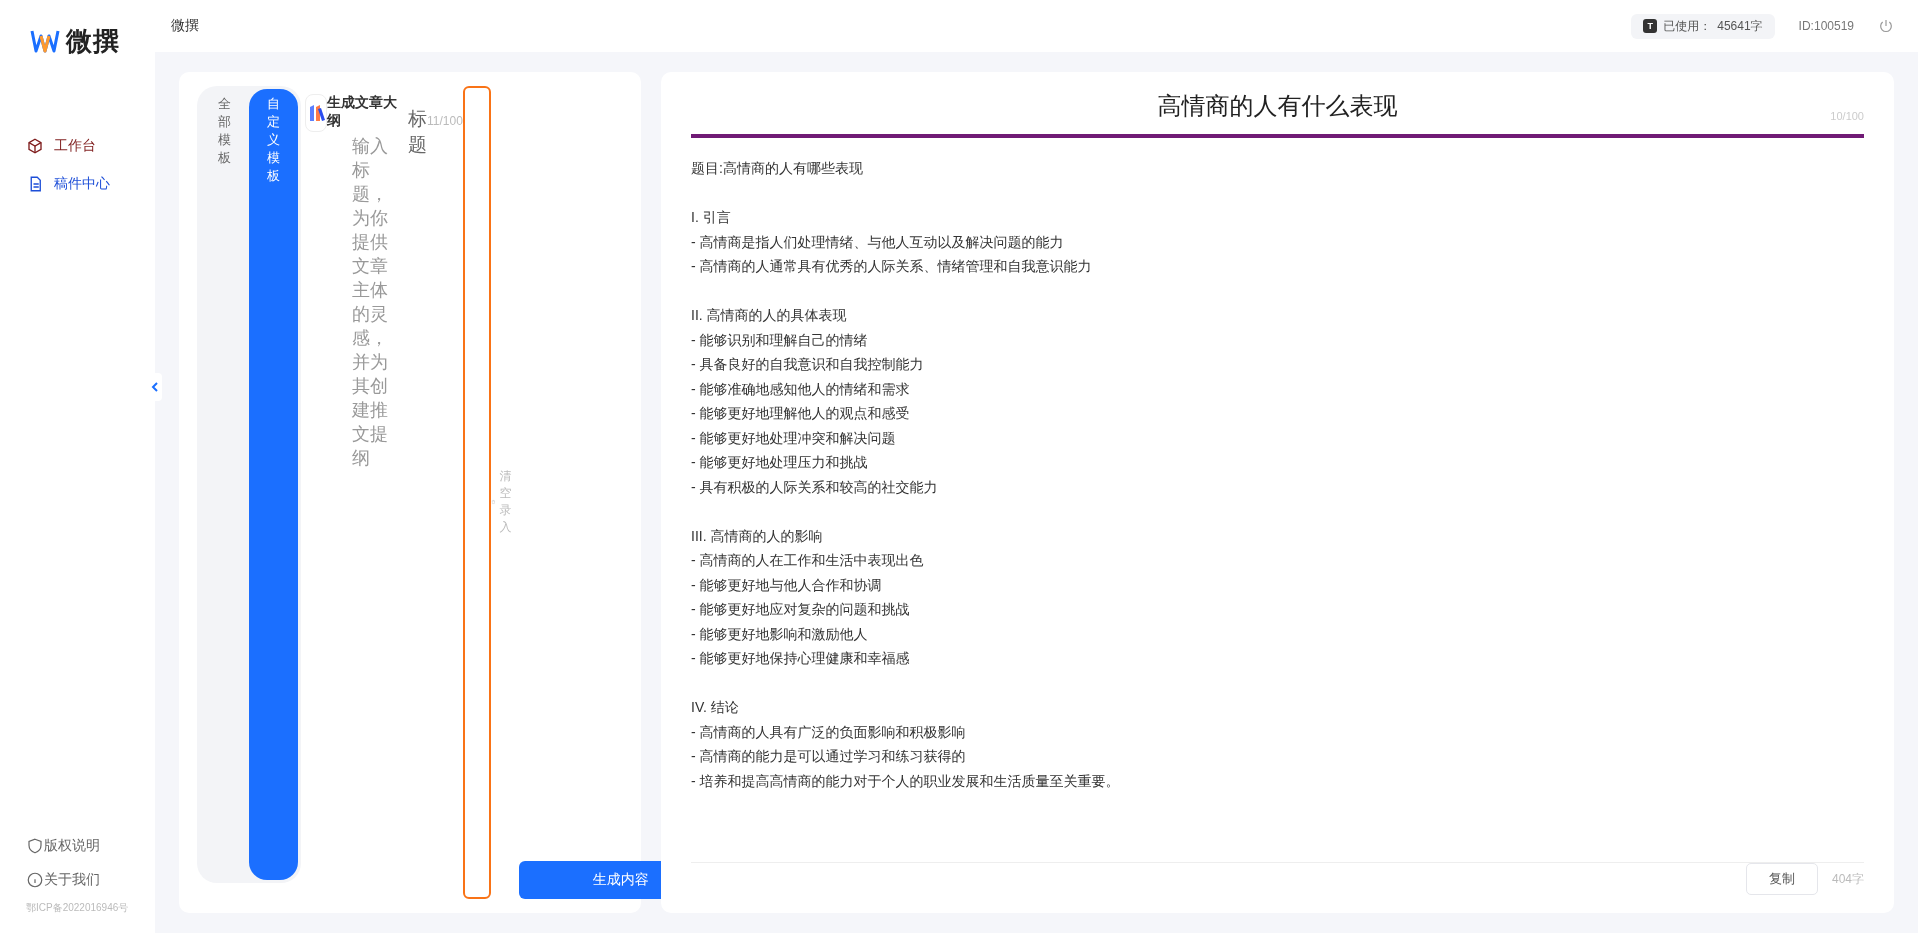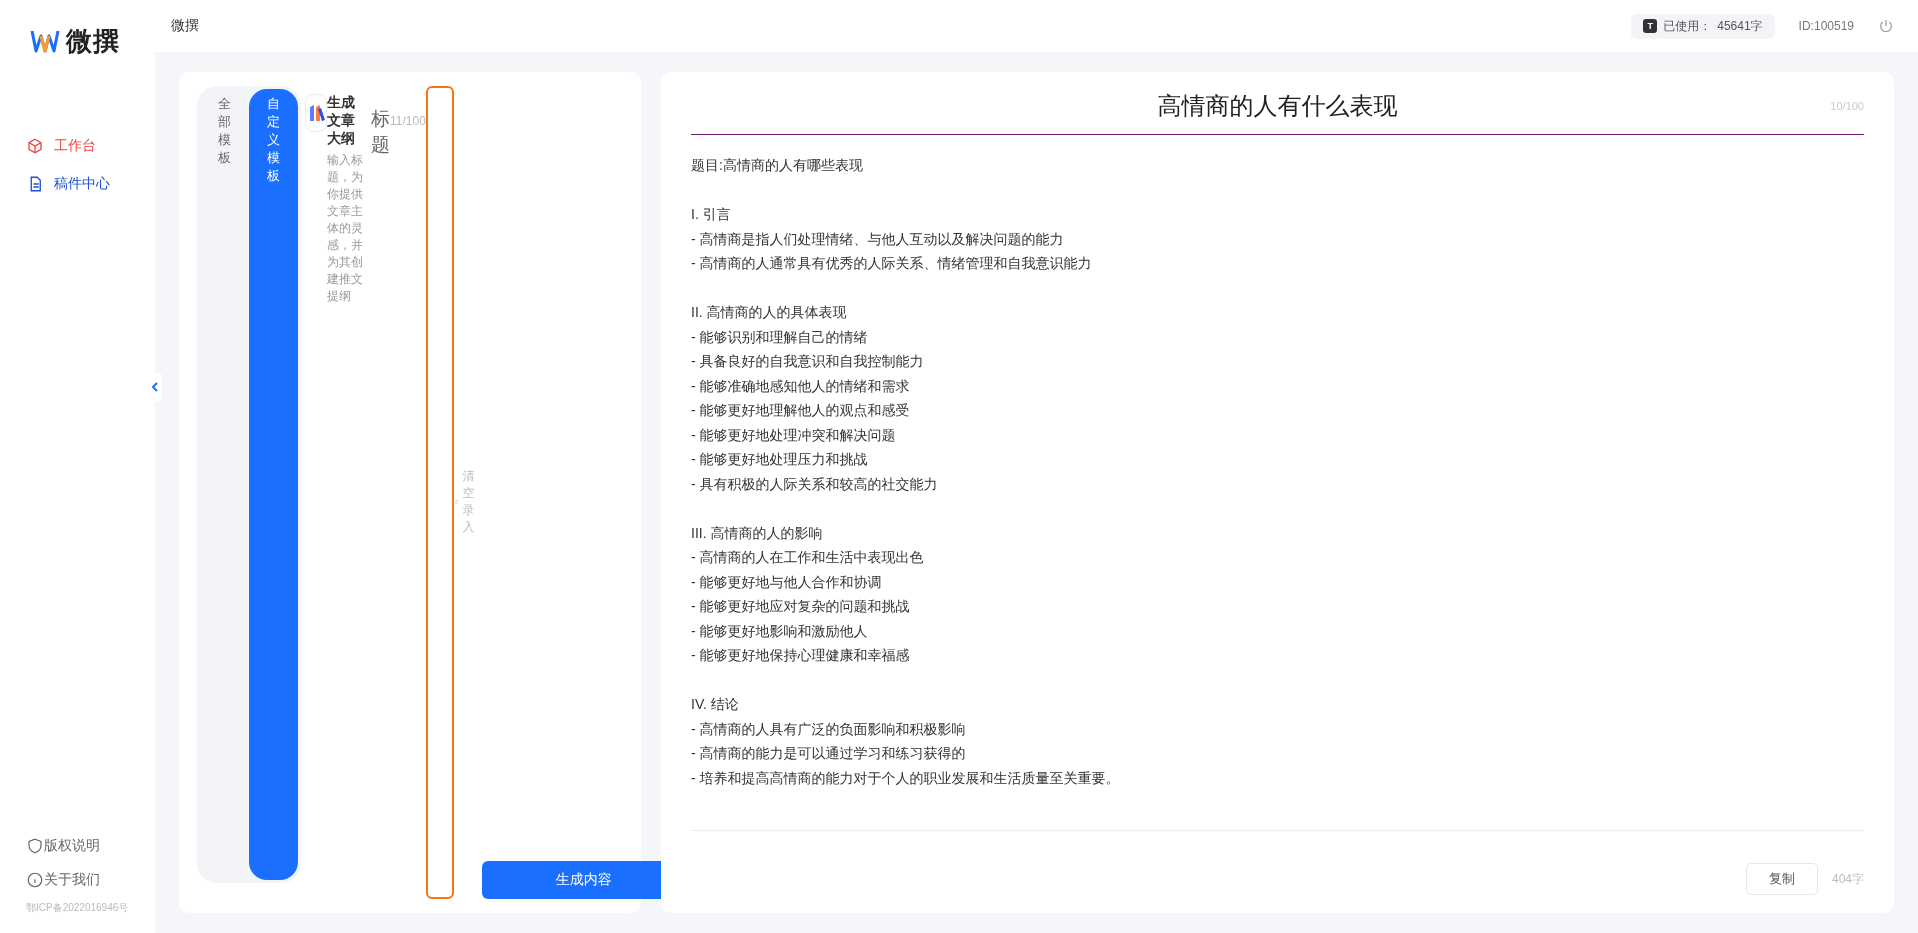--- a/index.html
+++ b/index.html
@@ -4,21 +4,21 @@
   <style>
     * { margin: 0; padding: 0; box-sizing: border-box; }
     body { font-family: -apple-system, BlinkMacSystemFont, "Segoe UI", "PingFang SC", "Microsoft YaHei", sans-serif; background: #f5f6fa; width: 1918px; height: 933px; overflow: hidden; }
     
     .sidebar { position: fixed; left: 0; top: 0; width: 155px; height: 100%; background: #fff; display: flex; flex-direction: column; }
     .logo-wrap { padding: 24px 20px 18px 30px; display: flex; align-items: center; gap: 6px; }
     .logo-w { display: flex; align-items: center; }
     .logo-text { font-size: 26px; font-weight: 700; color: #222; letter-spacing: 1px; }
     .nav-items { padding-top: 50px; flex: 1; }
     .nav-item { display: flex; align-items: center; gap: 10px; padding: 10px 20px 10px 26px; font-size: 14px; color: #1d4ed8; cursor: pointer; }
-    .nav-item.active { color: #ef4444; }
+    .nav-item.active { color: #7f1d1d; }
     .nav-item svg { width: 18px; height: 18px; flex-shrink: 0; }
     .sidebar-footer { padding-bottom: 12px; }
     .footer-item { display: flex; align-items: center; padding: 8px 20px 8px 26px; font-size: 14px; color: #666; cursor: pointer; }
     .footer-item svg { width: 18px; height: 18px; }
     .icp { padding: 4px 20px 6px 26px; font-size: 10px; color: #bbb; }
     
     .collapse-handle { position: fixed; left: 148px; top: 373px; width: 14px; height: 28px; background: #fff; border-radius: 0 4px 4px 0; display: flex; align-items: center; justify-content: center; cursor: pointer; }
     
     .header { position: fixed; left: 155px; top: 0; right: 0; height: 52px; background: #fff; display: flex; align-items: center; padding: 0 24px 0 16px; border-bottom: 0; }
     .header-title { font-size: 14px; color: #333; }
@@ -30,36 +30,36 @@
     
     .main { position: absolute; left: 155px; top: 52px; right: 0; bottom: 0; display: flex; gap: 20px; padding: 20px 24px 20px 24px; }
     
     .left-panel { width: 462px; background: #fff; border-radius: 10px; display: flex; flex-direction: row; padding: 14px 18px; }
     .tabs { display: flex; background: #f3f4f7; border-radius: 20px; padding: 3px; width: fit-content; margin-bottom: 16px; }
     .tab { padding: 6px 18px; font-size: 13px; color: #666; border-radius: 18px; cursor: pointer; }
     .tab.active { background: #1b6fff; color: #fff; }
     .template-card { display: flex; gap: 0; padding: 8px 4px 16px 4px; }
     .template-icon { width: 38px; height: 38px; background: #fff; border: 1px solid #eee; border-radius: 8px; display: flex; align-items: center; justify-content: center; font-size: 18px; }
     .template-meta .tt { font-size: 14px; font-weight: 600; color: #333; margin-bottom: 4px; }
-    .template-meta .td { font-size: 12px; color: #999; }
+    .template-meta .td { font-size: 18px; color: #999; margin-left: 25px; }
     .field-row { display: flex; justify-content: space-between; align-items: baseline; margin-top: 20px; margin-bottom: 6px; }
     .field-label { font-size: 19px; color: #666; }
     .field-count { font-size: 12px; color: #bbb; }
     .title-input { width: 100%; border: 2px solid #f97316; border-radius: 6px; padding: 10px 12px; font-size: 13px; color: #333; outline: none; }
     .clear-row { display: flex; align-items: center; justify-content: center; gap: 4px; margin-top: 18px; font-size: 12px; color: #bbb; cursor: pointer; }
     .left-footer { margin-top: auto; display: flex; justify-content: center; padding-top: 10px; }
     .gen-btn { width: 204px; padding: 10px 0; background: #1b6fff; color: #fff; border: none; border-radius: 6px; font-size: 14px; cursor: pointer; }
     
     .right-panel { flex: 1; background: #fff; border-radius: 10px; display: flex; flex-direction: column; padding: 18px 30px; }
-    .output-header { display: flex; align-items: center; border-bottom: 1px solid #701a75; padding-bottom: 12px; margin-bottom: 18px; }
+    .output-header { display: flex; align-items: flex-end; border-bottom: 4px solid #701a75; padding-bottom: 12px; margin-bottom: 18px; }
     .output-title { flex: 1; text-align: center; font-size: 24px; font-family: "SimSun", serif; color: #222; font-weight: 400; }
     .title-count { font-size: 11px; color: #ccc; width: 60px; text-align: right; }
     .spacer60 { width: 60px; }
     .output-body { flex: 1; font-size: 14px; color: #333; line-height: 1.75; white-space: pre-wrap; overflow: auto; font-family: "Microsoft YaHei", sans-serif; }
-    .right-footer { display: flex; align-items: center; justify-content: flex-end; gap: 14px; border-top: 1px solid #eee; padding-top: 32px; margin-top: 10px; }
+    .right-footer { display: flex; align-items: center; justify-content: flex-end; gap: 14px; border-top: 1px solid #eee; padding-top: 0; margin-top: 10px; }
     .copy-btn { padding: 6px 22px; border: 1px solid #e5e6eb; border-radius: 5px; background: #fff; font-size: 13px; color: #555; cursor: pointer; }
     .word-count { font-size: 12px; color: #bbb; }
   </style>
 </head>
 <body>
 
 <div class="sidebar">
   <div class="logo-wrap">
     <span class="logo-w">
       <svg width="30" height="26" viewBox="0 0 30 26">

